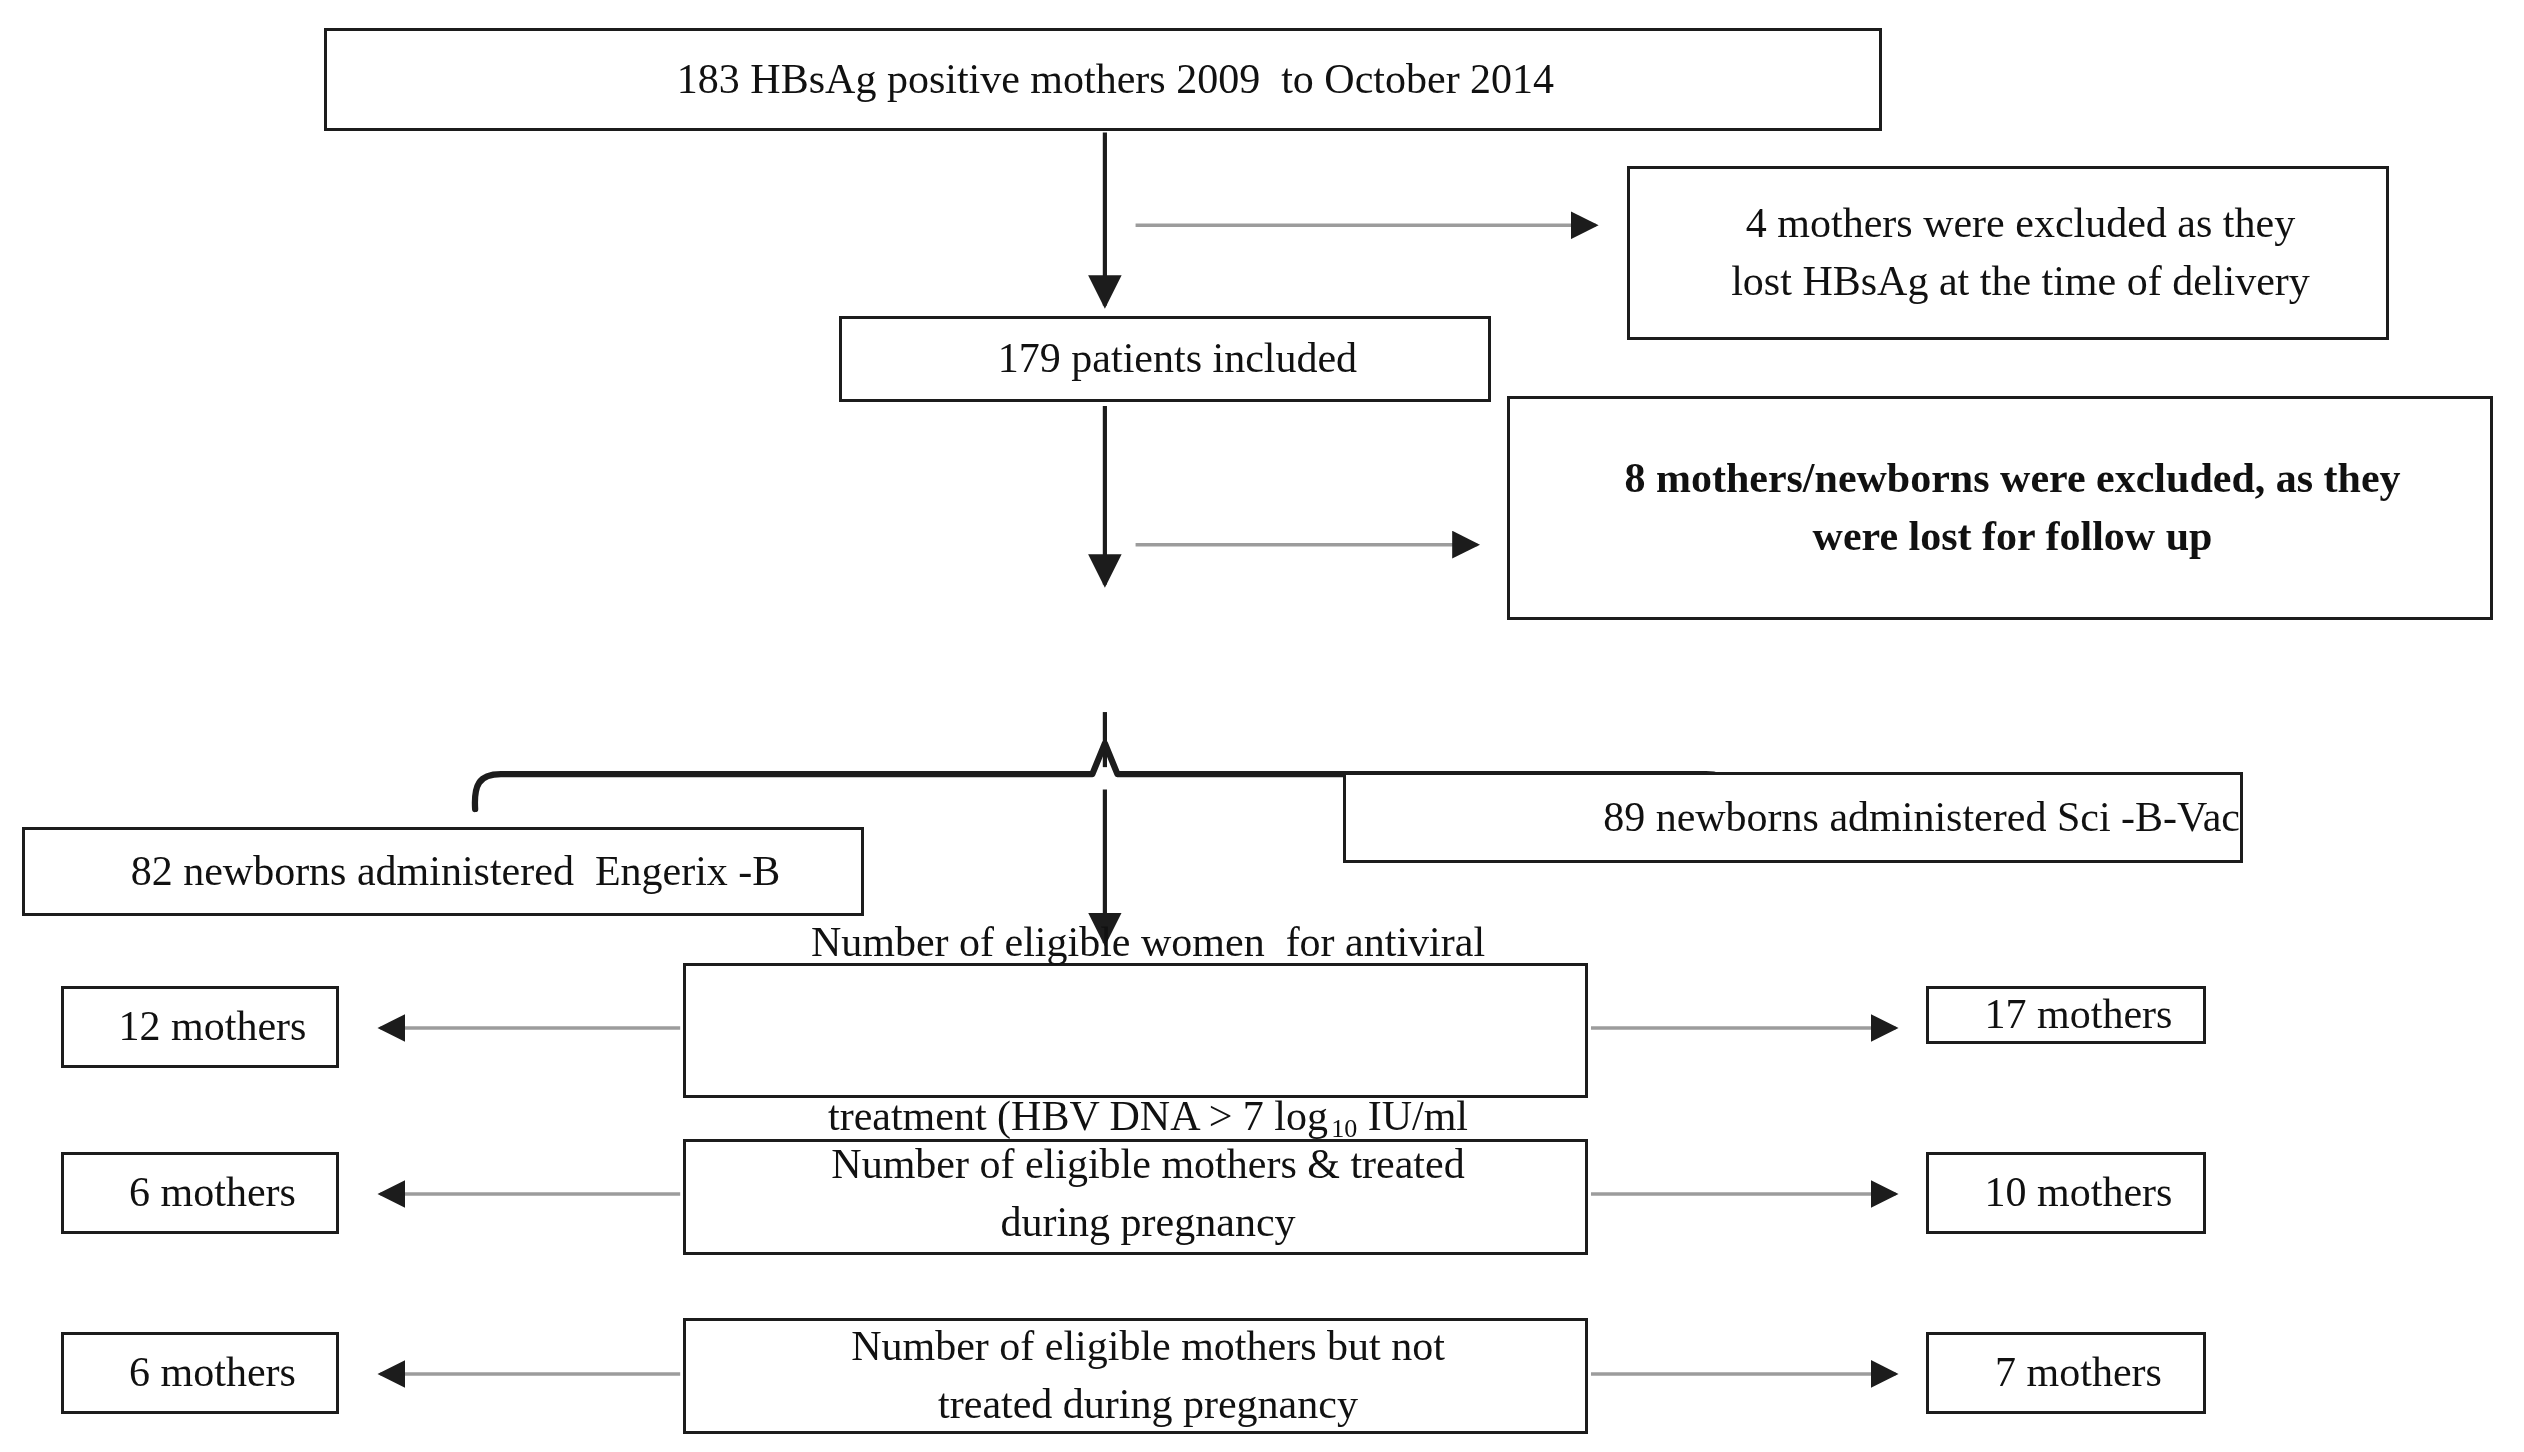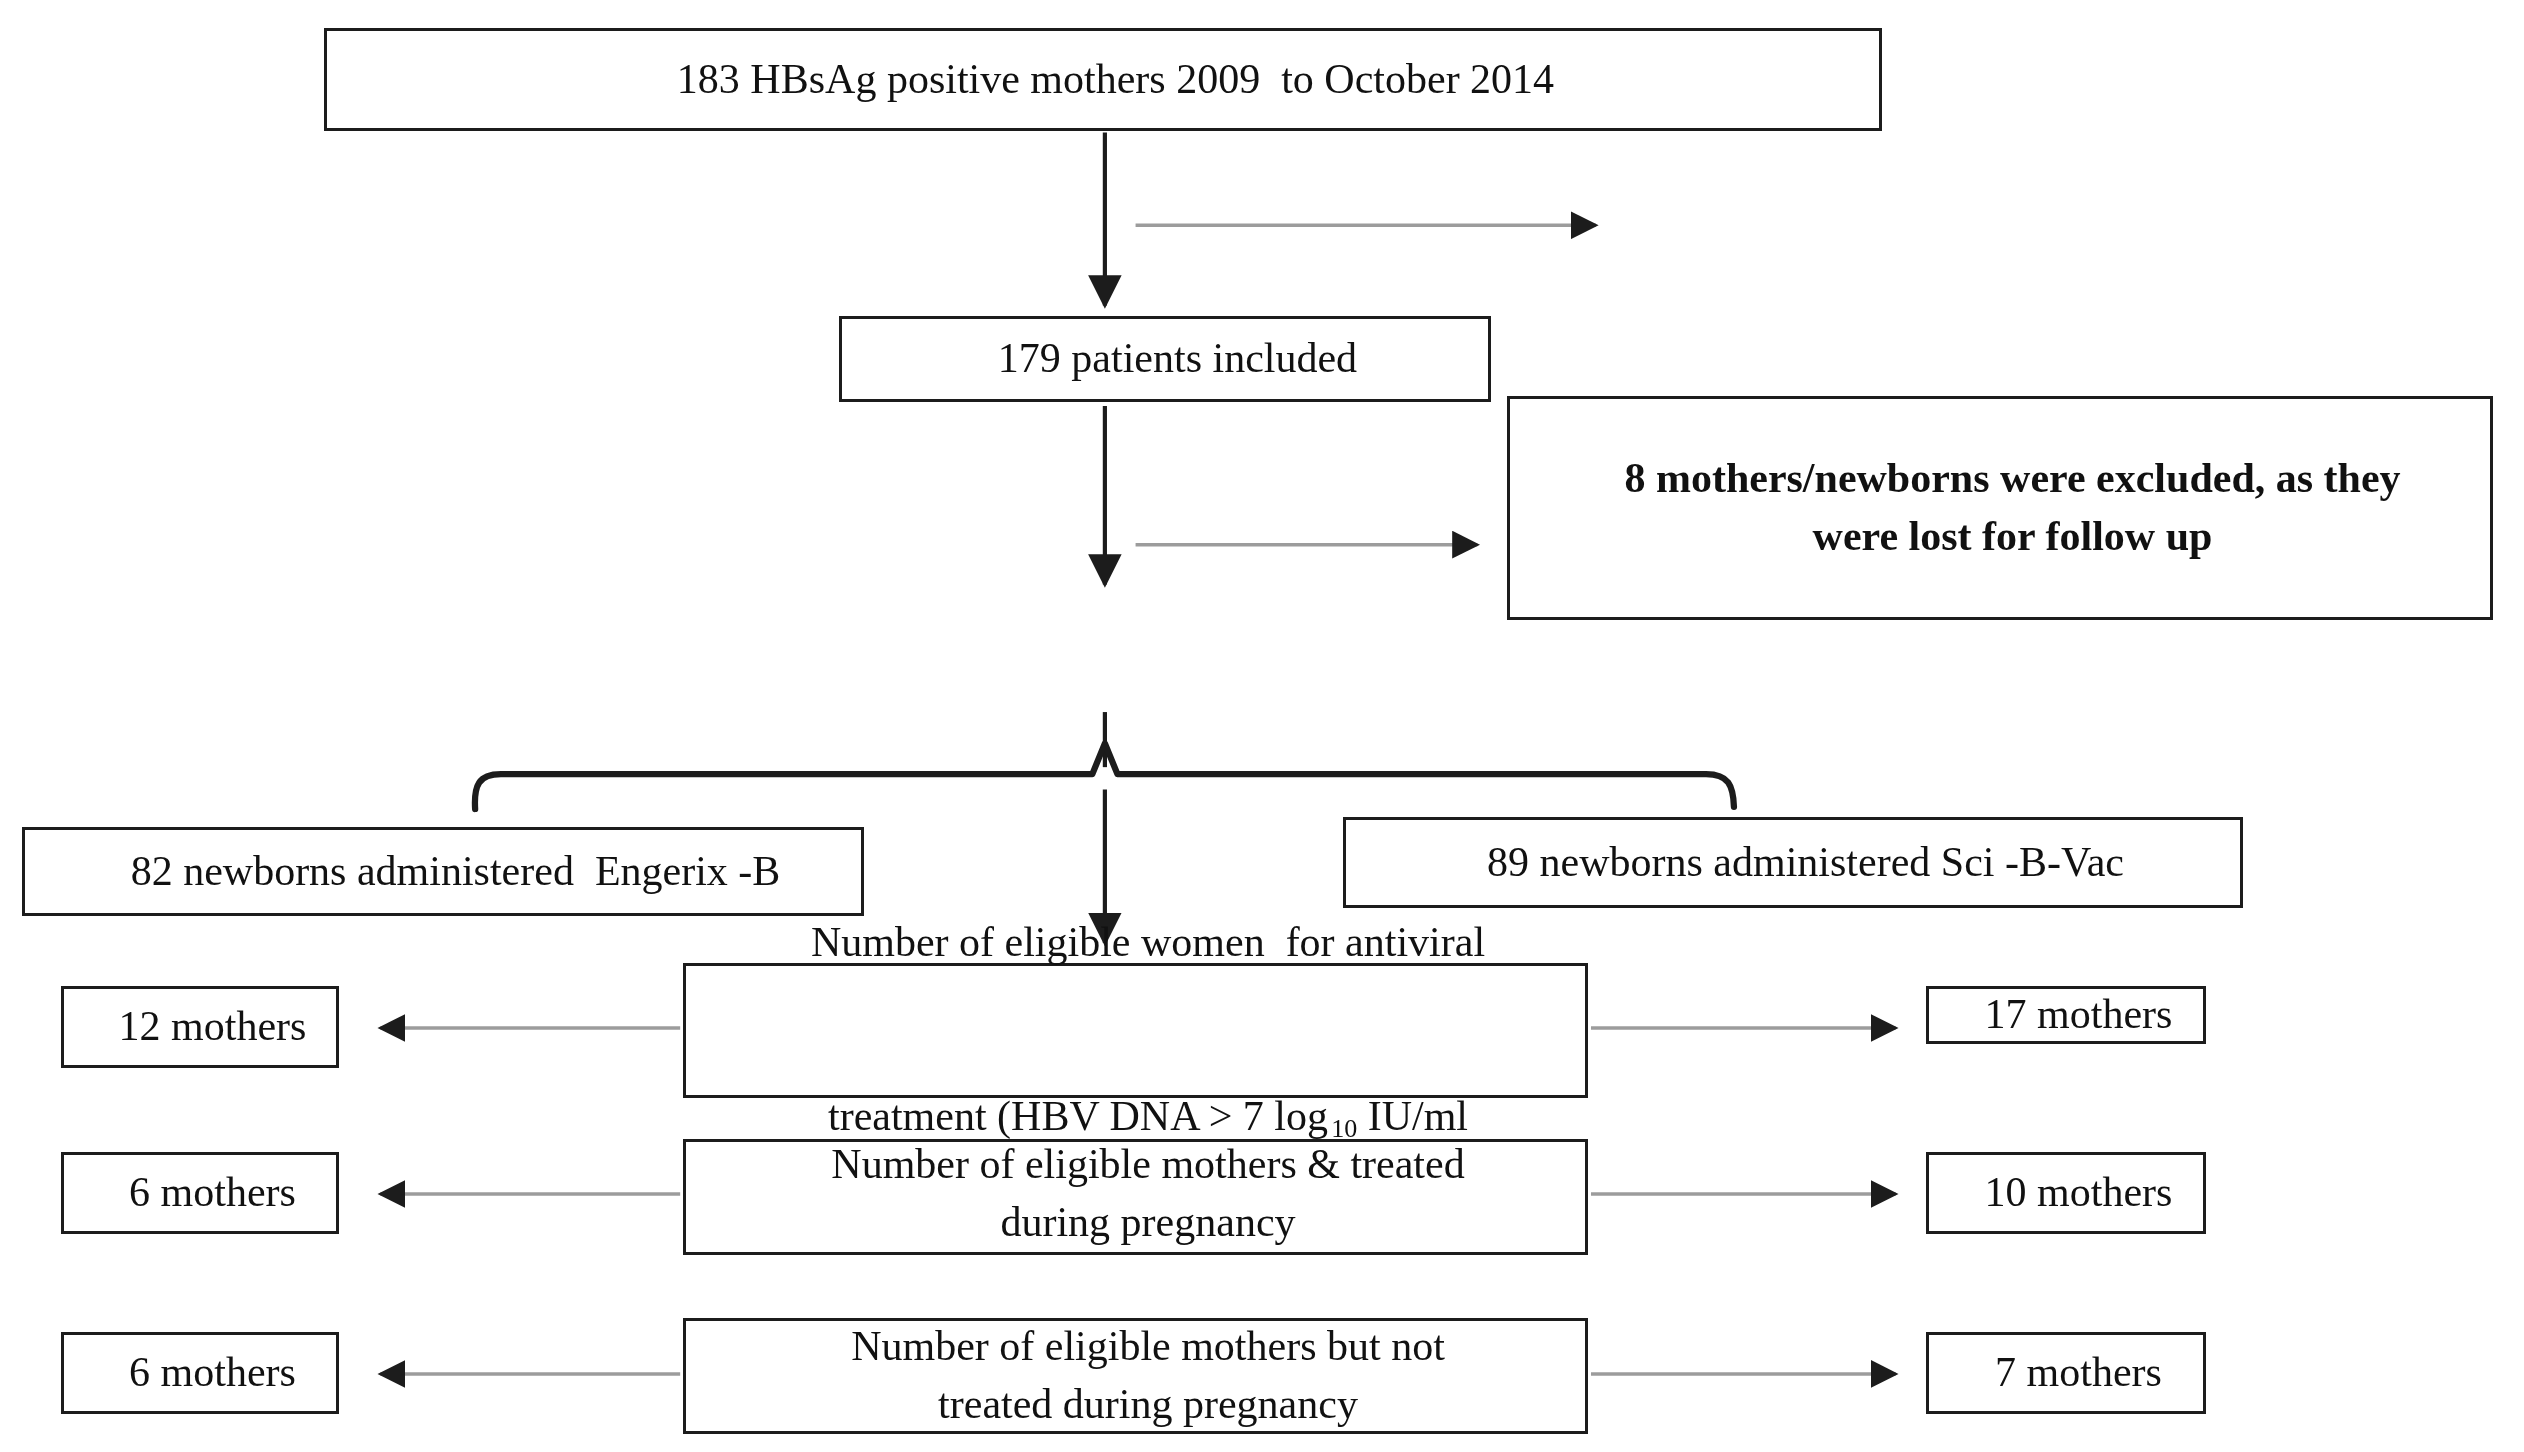--- a/index.html
+++ b/index.html
@@ -32,21 +32,21 @@
     margin-left: 0.12em;
     white-space: pre-wrap;
   }
   
   #n-total      { left: 324px;  top: 28px;   width: 1558px; height: 103px; }
   #n-excl4      { left: 1627px; top: 166px;  width: 762px; height: 174px; }
   #n-179        { left: 839px; top: 316px;  width: 652px;  height: 86px; }
   #n-excl8      { left: 1507px; top: 396px;  width: 986px; height: 224px; font-weight: bold; }
   #n-171        { left: 796px; top: 596px;  width: 652px;  height: 113px; }
   #n-82         { left: 22px;   top: 827px; width: 842px; height: 89px; }
-  #n-89         { left: 1343px; top: 817px; width: 900px; height: 91px; }
+  #n-89         { left: 1343px; top: 772px; width: 900px; height: 91px; justify-content: flex-end; }
   #n-elig       { left: 683px;  top: 963px; width: 905px; height: 135px; }
   #n-12         { left: 61px;   top: 986px; width: 278px;  height: 82px; }
   #n-17         { left: 1926px; top: 986px; width: 280px;  height: 58px; }
   #n-treat      { left: 683px;  top: 1139px; width: 905px; height: 116px; align-items: flex-end; }
   #n-6a         { left: 61px;   top: 1152px; width: 278px;  height: 82px; }
   #n-10         { left: 1926px; top: 1152px; width: 280px;  height: 82px; }
   #n-nottreat   { left: 683px;  top: 1318px; width: 905px; height: 116px; }
   #n-6b         { left: 61px;   top: 1332px; width: 278px;  height: 82px; }
   #n-7          { left: 1926px; top: 1332px; width: 280px;  height: 82px; }
   #connectors {
@@ -85,20 +85,24 @@
     <line x1="2281" y1="1712" x2="2718" y2="1712" stroke="#9c9c9c" stroke-width="5" marker-end="url(#ah)"></line>
 
     <line x1="975" y1="1970" x2="545" y2="1970" stroke="#9c9c9c" stroke-width="5" marker-end="url(#ah)"></line>
     <line x1="2281" y1="1970" x2="2718" y2="1970" stroke="#9c9c9c" stroke-width="5" marker-end="url(#ah)"></line>
   </svg>
 
   <div class="node" id="n-total">
     <span class="txt">183 HBsAg positive mothers 2009  to October 2014</span>
   </div>
 
+  <div class="node" id="n-excl4">
+    <span class="txt">4 mothers were excluded as they
+lost HBsAg at the time of delivery</span>
+  </div>
 
   <div class="node" id="n-179">
     <span class="txt">179 patients included</span>
   </div>
 
   <div class="node" id="n-excl8">
     <span class="txt">8 mothers/newborns were excluded, as they
 were lost for follow up</span>
   </div>
 

